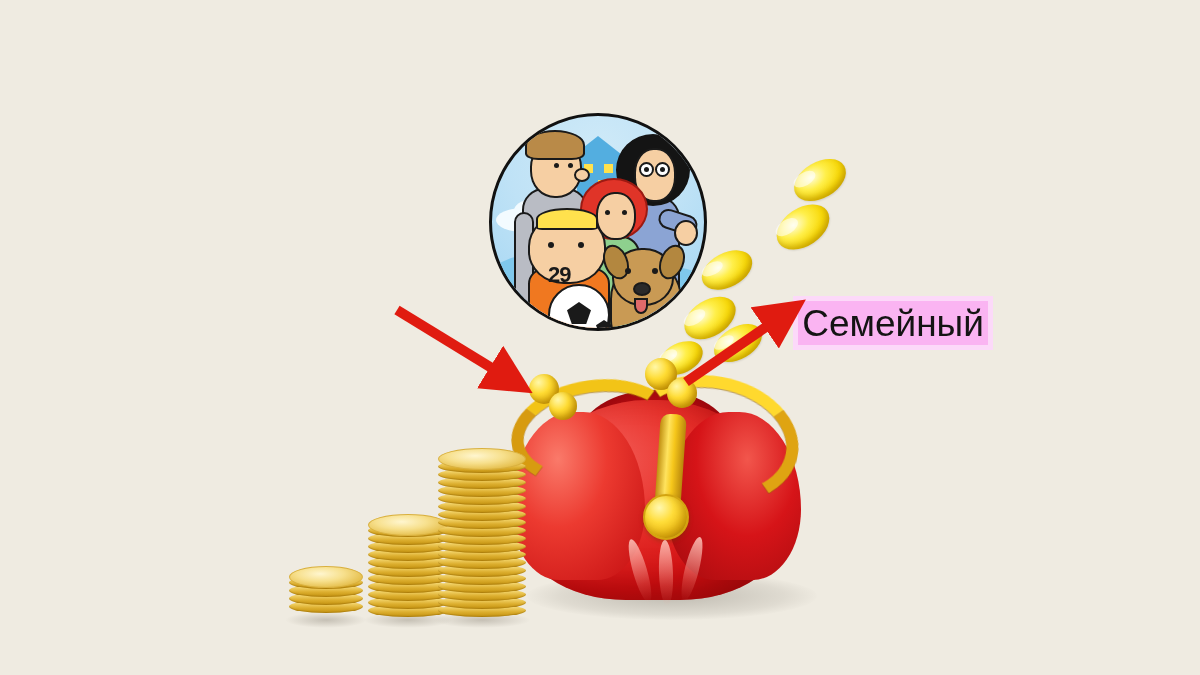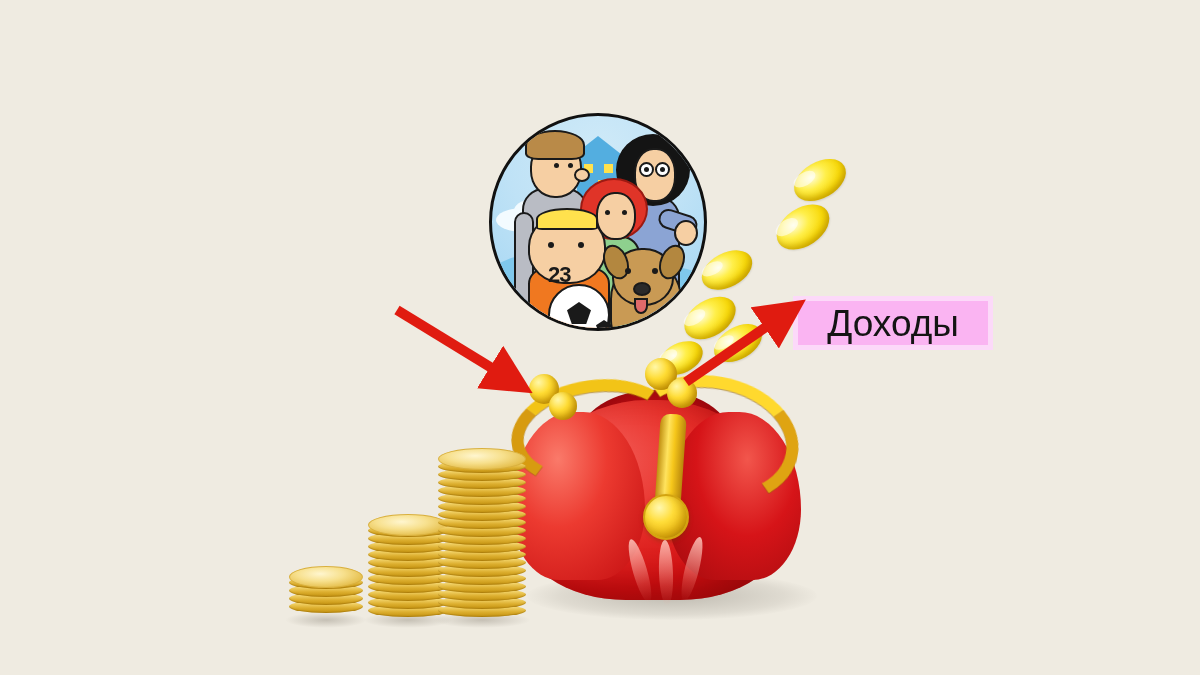--- a/index.html
+++ b/index.html
@@ -205,35 +205,35 @@
     <div class="ol sk" style="left:36px;top:98px;width:78px;height:70px;border-radius:46%;"></div>
     <div class="ol" style="left:44px;top:92px;width:62px;height:22px;background:#ffe14d;border-radius:50% 50% 10% 10%;"></div>
     <div style="position:absolute;left:56px;top:126px;width:6px;height:6px;background:#1a1a1a;border-radius:50%;"></div>
     <div style="position:absolute;left:86px;top:126px;width:6px;height:6px;background:#1a1a1a;border-radius:50%;"></div>
     <div class="ol" style="left:56px;top:168px;width:62px;height:62px;background:#fff;border-radius:50%;">
       <div style="position:absolute;left:17px;top:16px;width:24px;height:22px;background:#1a1a1a;clip-path:polygon(50% 0,100% 38%,80% 100%,20% 100%,0 38%);"></div>
       <div style="position:absolute;left:-4px;top:34px;width:16px;height:14px;background:#1a1a1a;clip-path:polygon(50% 0,100% 38%,80% 100%,20% 100%,0 38%);"></div>
       <div style="position:absolute;right:-4px;top:34px;width:16px;height:14px;background:#1a1a1a;clip-path:polygon(50% 0,100% 38%,80% 100%,20% 100%,0 38%);"></div>
 
     </div>
-    <div style="position:absolute;left:56px;top:146px;font:700 22px 'Liberation Sans',sans-serif;color:#1a1a1a;letter-spacing:-1px;">23</div>
+    <div style="position:absolute;left:56px;top:146px;font:700 22px 'Liberation Sans',sans-serif;color:#1a1a1a;letter-spacing:-1px;">29</div>
 
     <div class="ol" style="left:118px;top:146px;width:72px;height:84px;background:#c99a54;border-radius:44% 44% 30% 30%;"></div>
     <div class="ol" style="left:120px;top:132px;width:62px;height:58px;background:#c99a54;border-radius:48%;"></div>
     <div class="ol" style="left:112px;top:128px;width:24px;height:36px;background:#b3873f;border-radius:50% 50% 50% 50%;transform:rotate(-22deg);"></div>
     <div class="ol" style="left:168px;top:128px;width:24px;height:36px;background:#b3873f;border-radius:50%;transform:rotate(22deg);"></div>
     <div style="position:absolute;left:133px;top:152px;width:6px;height:6px;background:#1a1a1a;border-radius:50%;"></div>
     <div style="position:absolute;left:160px;top:152px;width:6px;height:6px;background:#1a1a1a;border-radius:50%;"></div>
     <div class="ol" style="left:141px;top:166px;width:18px;height:14px;background:#2a2a2a;border-radius:50%;border-color:#1a1a1a;"></div>
     <div class="ol" style="left:142px;top:182px;width:14px;height:16px;background:#e06a6a;border-radius:0 0 50% 50%;"></div>
   </div>
 
 
   <div id="expense-box" class="label-box">
-    <span>Доходы</span>
+    <span>Семейный</span>
   </div>
 
   <div>
     <div class="fly-coin" style="left:682px;top:300px;width:56px;height:36px;transform:rotate(-32deg);"></div>
     <div class="fly-coin" style="left:700px;top:253px;width:54px;height:34px;transform:rotate(-28deg);"></div>
     <div class="fly-coin" style="left:712px;top:327px;width:52px;height:32px;transform:rotate(-30deg);"></div>
     <div class="fly-coin" style="left:774px;top:208px;width:58px;height:38px;transform:rotate(-34deg);"></div>
     <div class="fly-coin" style="left:792px;top:162px;width:56px;height:36px;transform:rotate(-30deg);"></div>
     <div class="fly-coin" style="left:658px;top:343px;width:46px;height:30px;transform:rotate(-26deg);"></div>
   </div>

